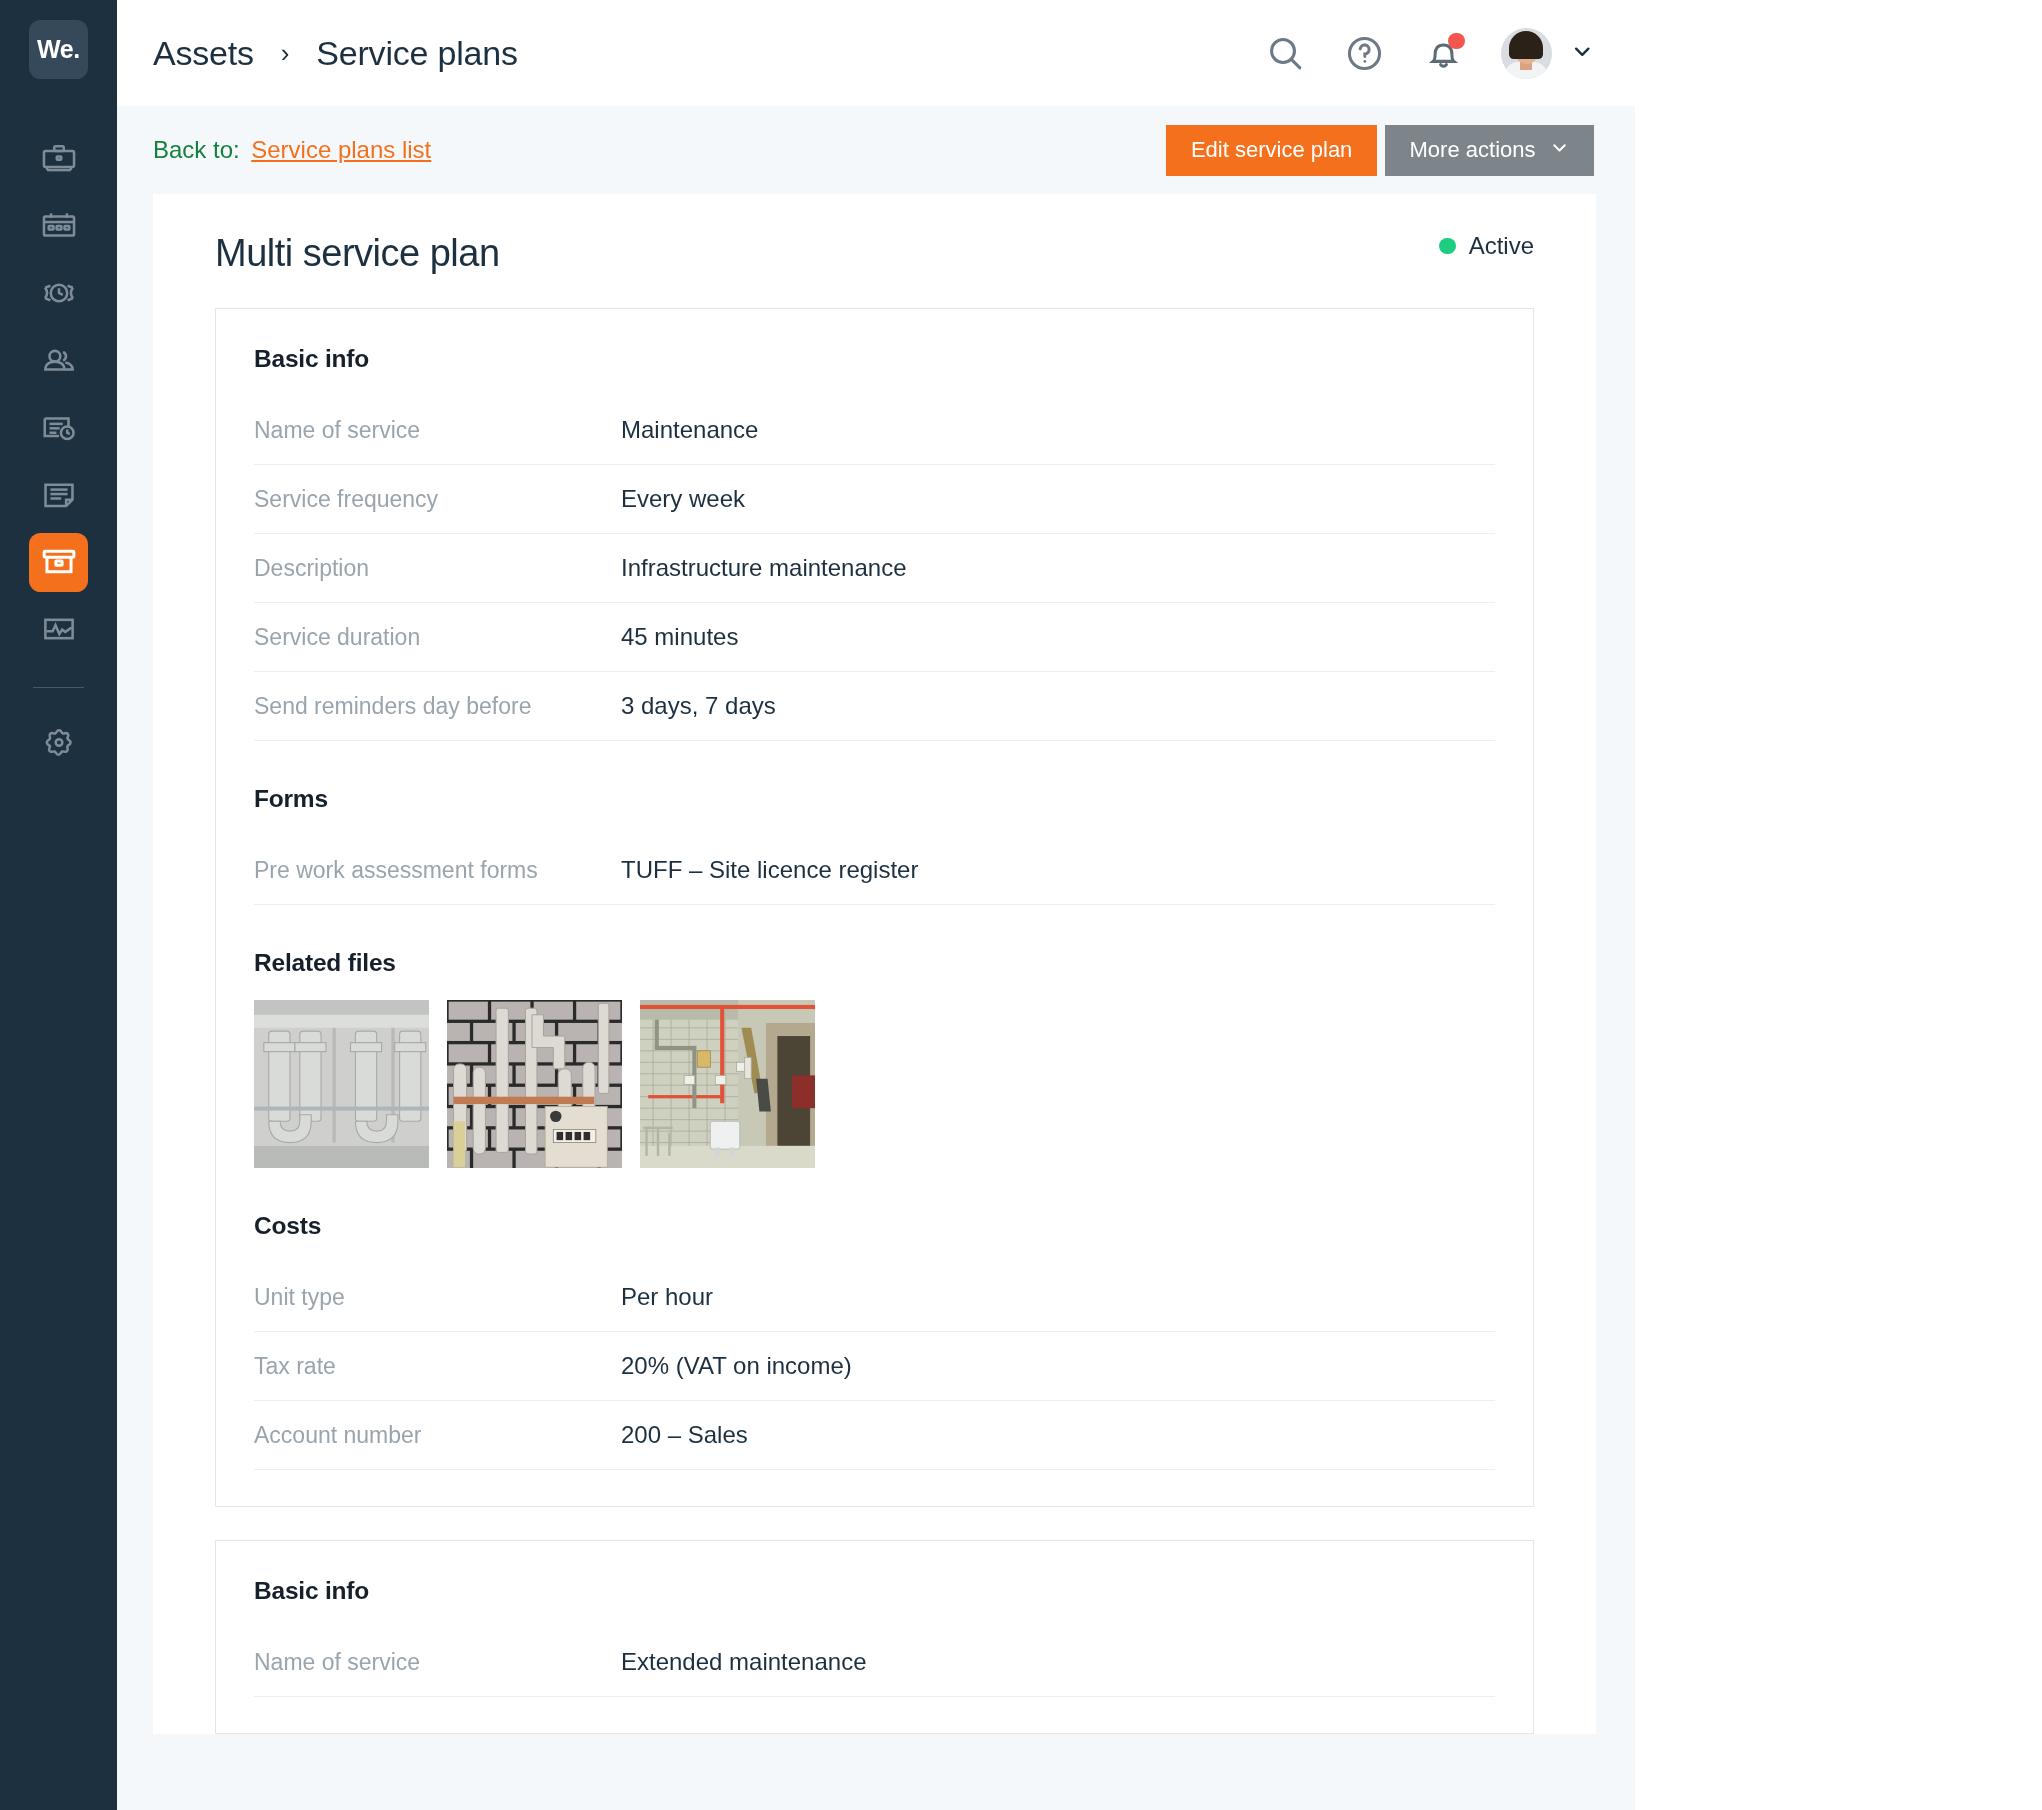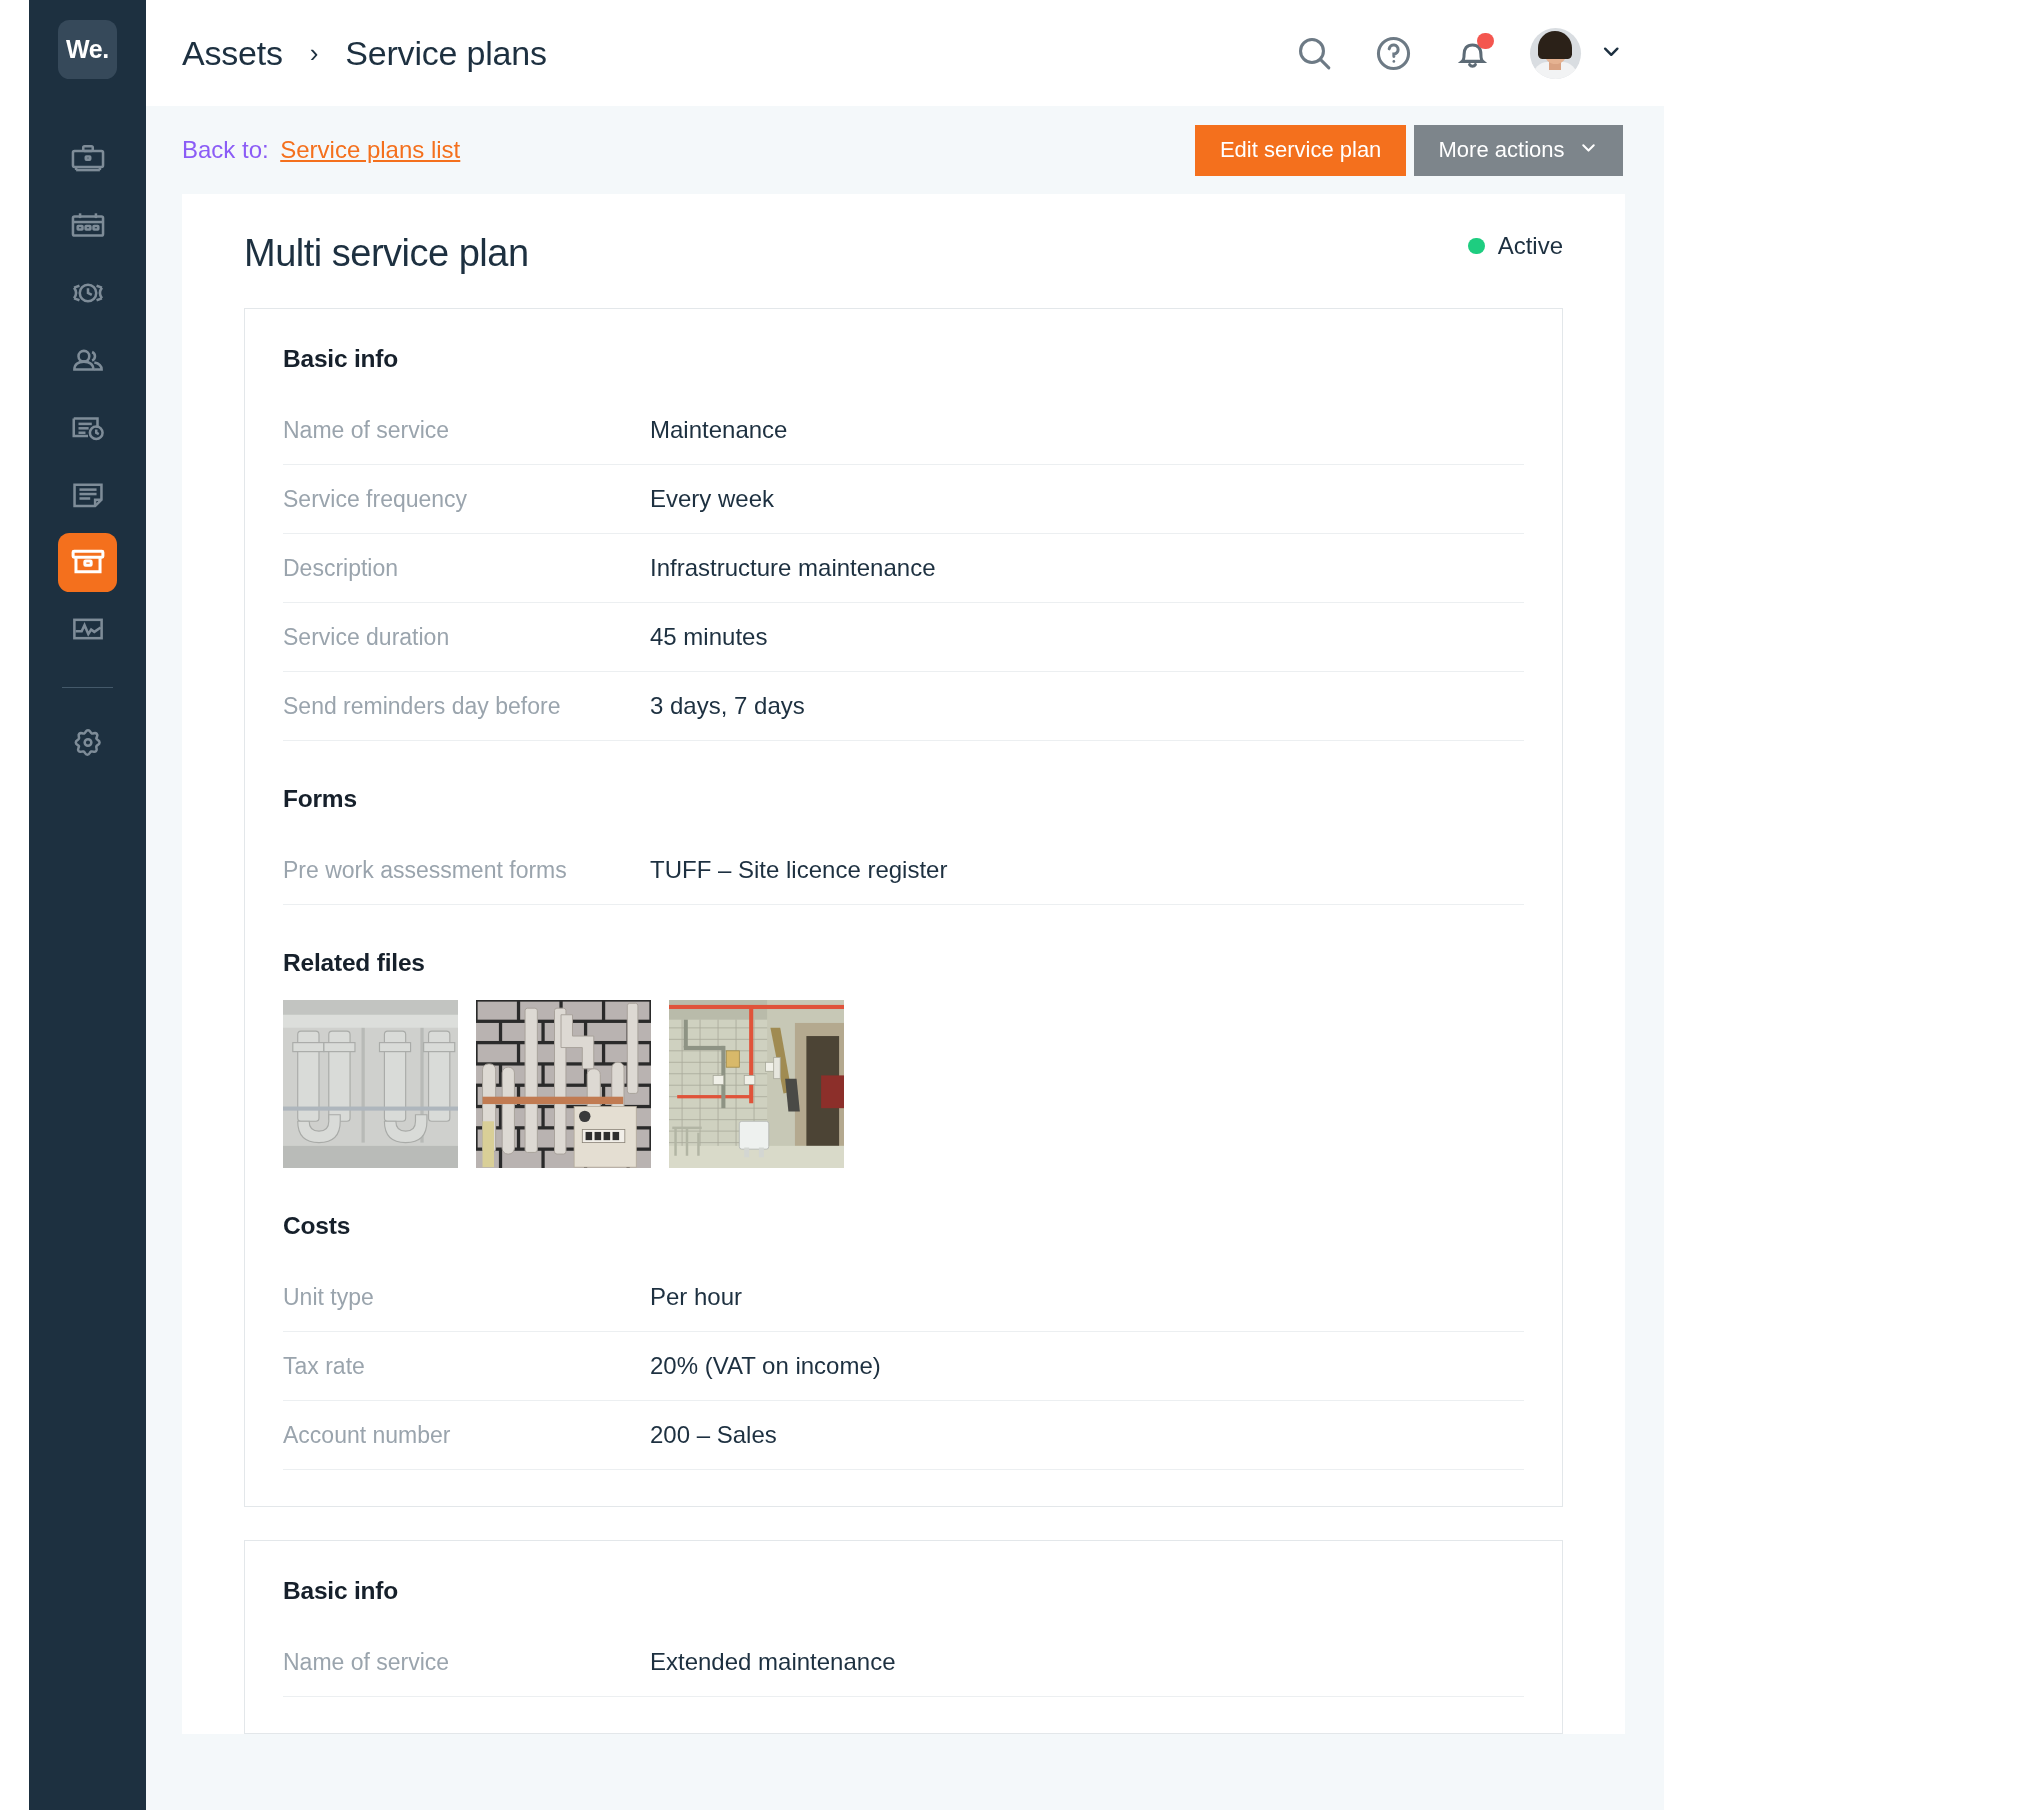--- a/index.html
+++ b/index.html
@@ -2,21 +2,21 @@
 <html style="font-size:13px"><head>
 <meta charset="utf-8">
 <style>
   * { box-sizing: border-box; margin: 0; padding: 0; }
   html, body {
     width: 2043px; height: 1810px;
     font-family: "Liberation Sans", sans-serif;
     background: #ffffff;
     overflow: hidden;
   }
-  .app { display: flex; width: 1635px; height: 1810px; margin-left: 29px; }
+  .app { display: flex; width: 1635px; height: 1810px; }
 
   
   .sidebar {
     width: 117px; min-width: 117px; height: 1810px;
     background: #1d3040;
     display: flex; flex-direction: column; align-items: center;
     padding-top: 19.6px;
   }
   .logo {
     width: 59px; height: 59px; border-radius: 11.5px;
@@ -82,21 +82,21 @@
   .av-neck { position:absolute; left:19.6px; top:31px; width:11.5px; height:11.5px; background:#d9a282; }
 
   
   .subbar {
     height: 88px; min-height: 88px;
     display: flex; align-items: center;
     padding: 0 41px 0 36px;
     background: #f4f8fa;
   }
   .backto { display: flex; align-items: center; gap: 11.5px; font-size: 24px; }
-  .backto-label { color: #8b5cf6; }
+  .backto-label { color: #15803d; }
   .backto-link { color: #f4701d; }
   .subbar-actions { margin-left: auto; display: flex; gap: 8.2px; }
   .btn {
     height: 51px; padding: 0 24.5px;
     display: flex; align-items: center; justify-content: center; gap: 13px;
     font-size: 22px; color: #ffffff; border: none; cursor: pointer;
     font-family: "Liberation Sans", sans-serif;
   }
   .btn-primary { background: #f4701d; }
   .btn-secondary { background: #7d858b; }

